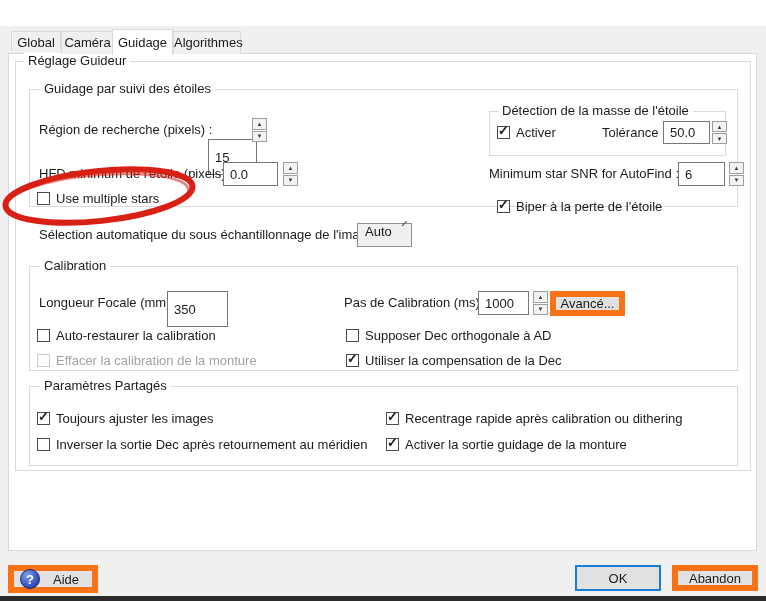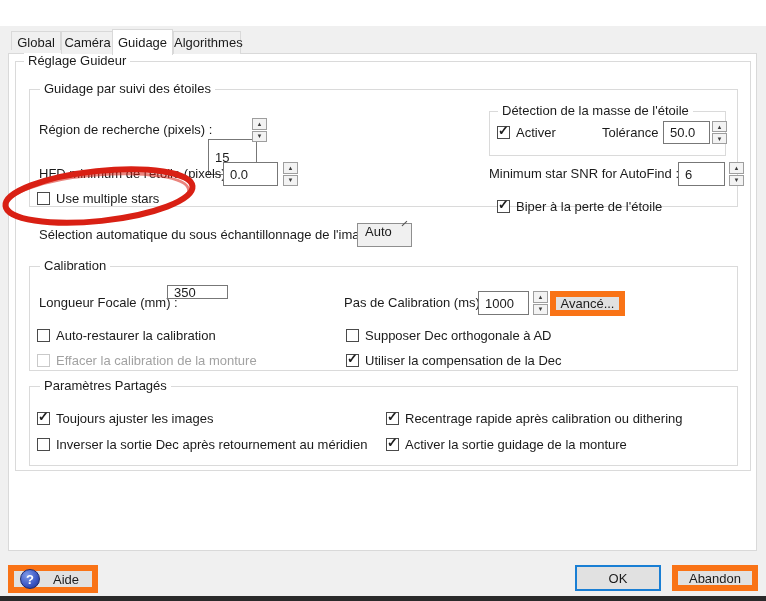--- a/index.html
+++ b/index.html
@@ -122,21 +122,21 @@
         <span class="mark">✓</span>
       </span>
       <span class="cblbl">Biper à la perte de l'étoile</span>
     </div>
 
     <div class="gbox" style="left:20px; top:212px; width:709px; height:105px;">
       <span class="gtitle" style="left:10px;">Calibration</span>
     </div>
 
     <span class="lbl row-lbl" style="left:30px; top:237px;">Longueur Focale (mm) :</span>
-    <div class="tb" style="left:158px; top:231px; width:61px; height:14px;">350</div>
+    <div class="tb" style="left:158px; top:237px; width:61px; height:36px;">350</div>
 
     <span class="lbl row-lbl" style="left:335px; top:237px;">Pas de Calibration (ms) :</span>
     <div class="tb" style="left:469px; top:237px; width:51px; height:24px;">1000</div>
     <div class="spin" style="left:524px; top:237px; height:24px;">
       <span class="sb">▲</span>
       <span class="sb">▼</span>
     </div>
     <div class="btn" style="left:541px; top:237px; width:75px; height:25px;">Avancé...</div>
 
     <div class="cb" style="left:28px; top:273px;">

